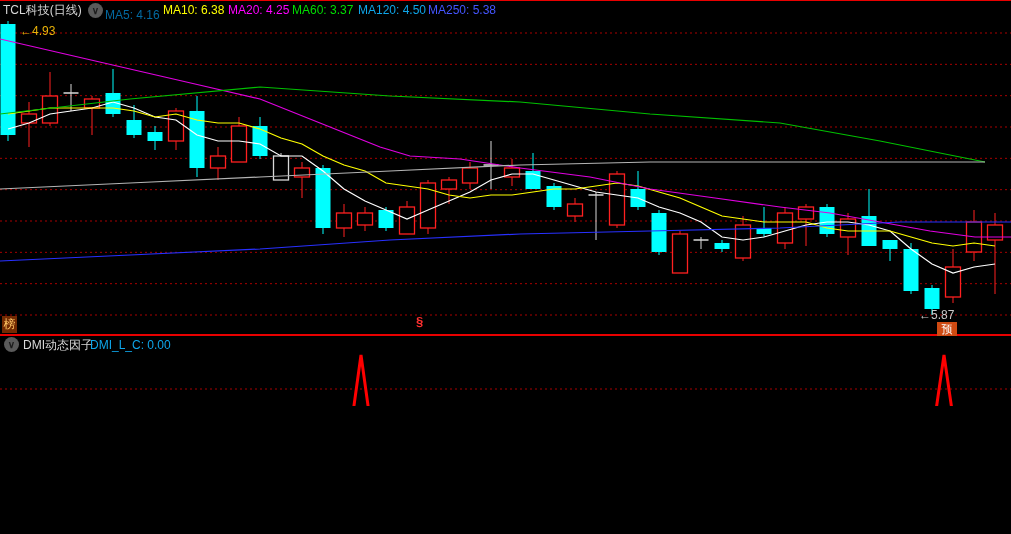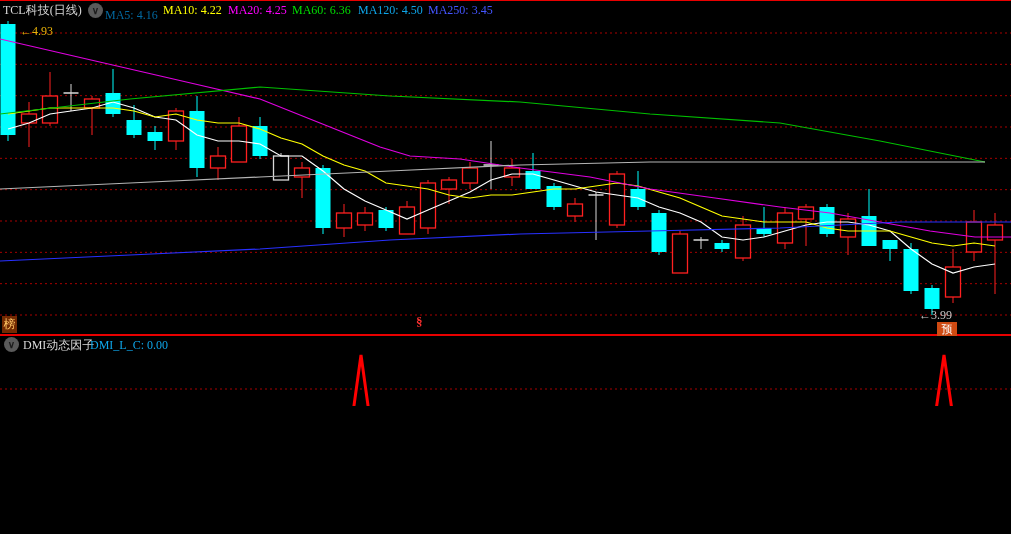--- a/index.html
+++ b/index.html
@@ -1,17 +1,17 @@
 <!DOCTYPE html>
 <html><head>
 <meta charset="utf-8">
 <style>
   html,body{margin:0;padding:0;background:#000;}
   #app{position:relative;width:1011px;height:406px;background:#000;overflow:hidden;
-       font-family:Liberation Serif, serif;}
+       font-family:Liberation Sans, sans-serif;}
   #plot{position:absolute;left:0;top:0;z-index:1;}
   .t{position:absolute;font-size:12px;line-height:14px;white-space:nowrap;z-index:3;}
   .hline{position:absolute;left:0;width:1011px;z-index:2;background:#e80000;}
   .collapse{position:absolute;width:15px;height:15px;border-radius:50%;background:#5a5a5a;
             color:#1c1c1c;display:flex;align-items:center;justify-content:center;
             font-size:10px;font-weight:bold;z-index:3;cursor:pointer;}
   .badge{position:absolute;z-index:3;text-align:center;}
   #badge-rank{left:2px;top:316px;width:15px;height:17px;background:#732a02;color:#ffc766;
               font-size:12px;line-height:17px;}
   #badge-forecast{left:937px;top:322px;width:20px;height:14px;background:#cf4a12;color:#ffffff;
@@ -152,29 +152,29 @@
   <div class="hline" style="top:0;height:1px;"></div>
   <div class="hline" style="top:334px;height:2px;"></div>
   <div class="hline" style="top:525px;height:2px;"></div>
 
   <div>
     <span class="t" style="left:3px;top:3px;color:#d8d8d8;">TCL科技(日线)</span>
     <span class="collapse" style="left:88px;top:3px;">
       <span>∨</span>
     </span>
     <span class="t" style="left: 105px; top: 8px; color: #0369a1;">MA5: 4.16</span>
-    <span class="t" style="left: 163px; top: 3px; color: rgb(255, 255, 0);">MA10: 4.22</span>
+    <span class="t" style="left: 163px; top: 3px; color: rgb(255, 255, 0);">MA10: 6.38</span>
     <span class="t" style="left: 228px; top: 3px; color: rgb(255, 0, 255);">MA20: 4.25</span>
-    <span class="t" style="left: 292px; top: 3px; color: rgb(0, 221, 0);">MA60: 6.36</span>
+    <span class="t" style="left: 292px; top: 3px; color: rgb(0, 221, 0);">MA60: 3.37</span>
     <span class="t" style="left: 358px; top: 3px; color: #0ea5e9;">MA120: 4.50</span>
-    <span class="t" style="left: 428px; top: 3px; color: rgb(68, 85, 255);">MA250: 3.45</span>
+    <span class="t" style="left: 428px; top: 3px; color: rgb(68, 85, 255);">MA250: 5.38</span>
   </div>
 
   <div class="t" id="label-high">←4.93</div>
-  <div class="t" id="label-low">←3.99</div>
+  <div class="t" id="label-low">←5.87</div>
   <div class="badge" id="badge-rank">榜</div>
   <div class="t" id="marker-event">§</div>
   <div class="badge" id="badge-forecast">预</div>
 
   <div>
     <span class="collapse" style="left:4px;top:337px;">
       <span>∨</span>
     </span>
     <span class="t" style="left:23px;top:338px;color:#d8d8d8;">DMI动态因子</span>
     <span class="t" style="left: 90px; top: 338px; color: #0ea5e9;">DMI_L_C: 0.00</span>

